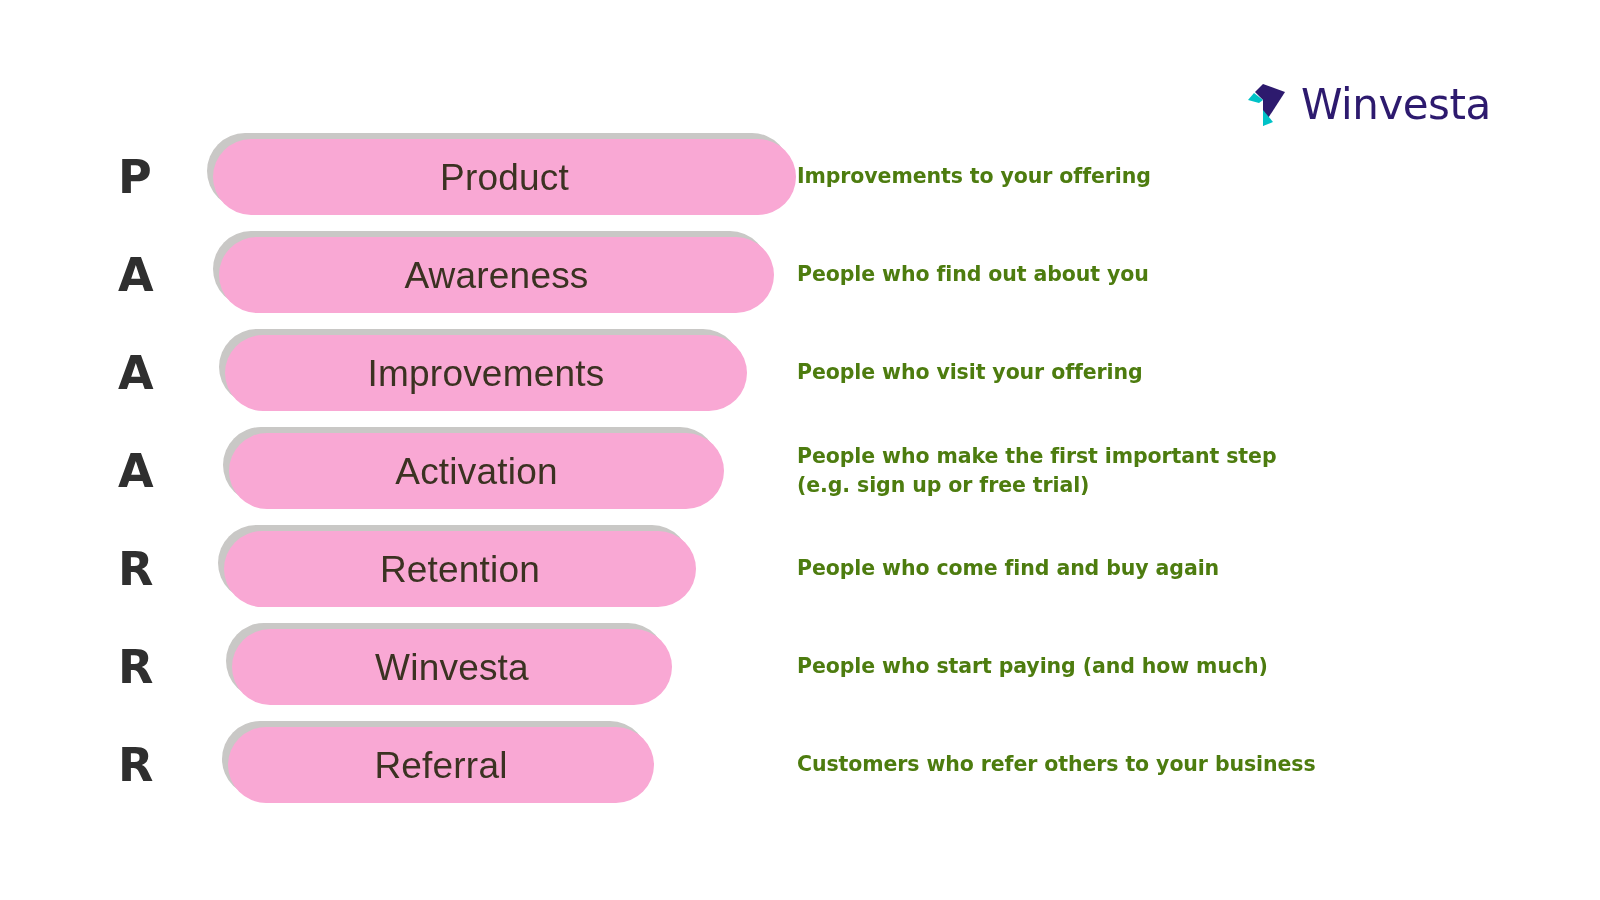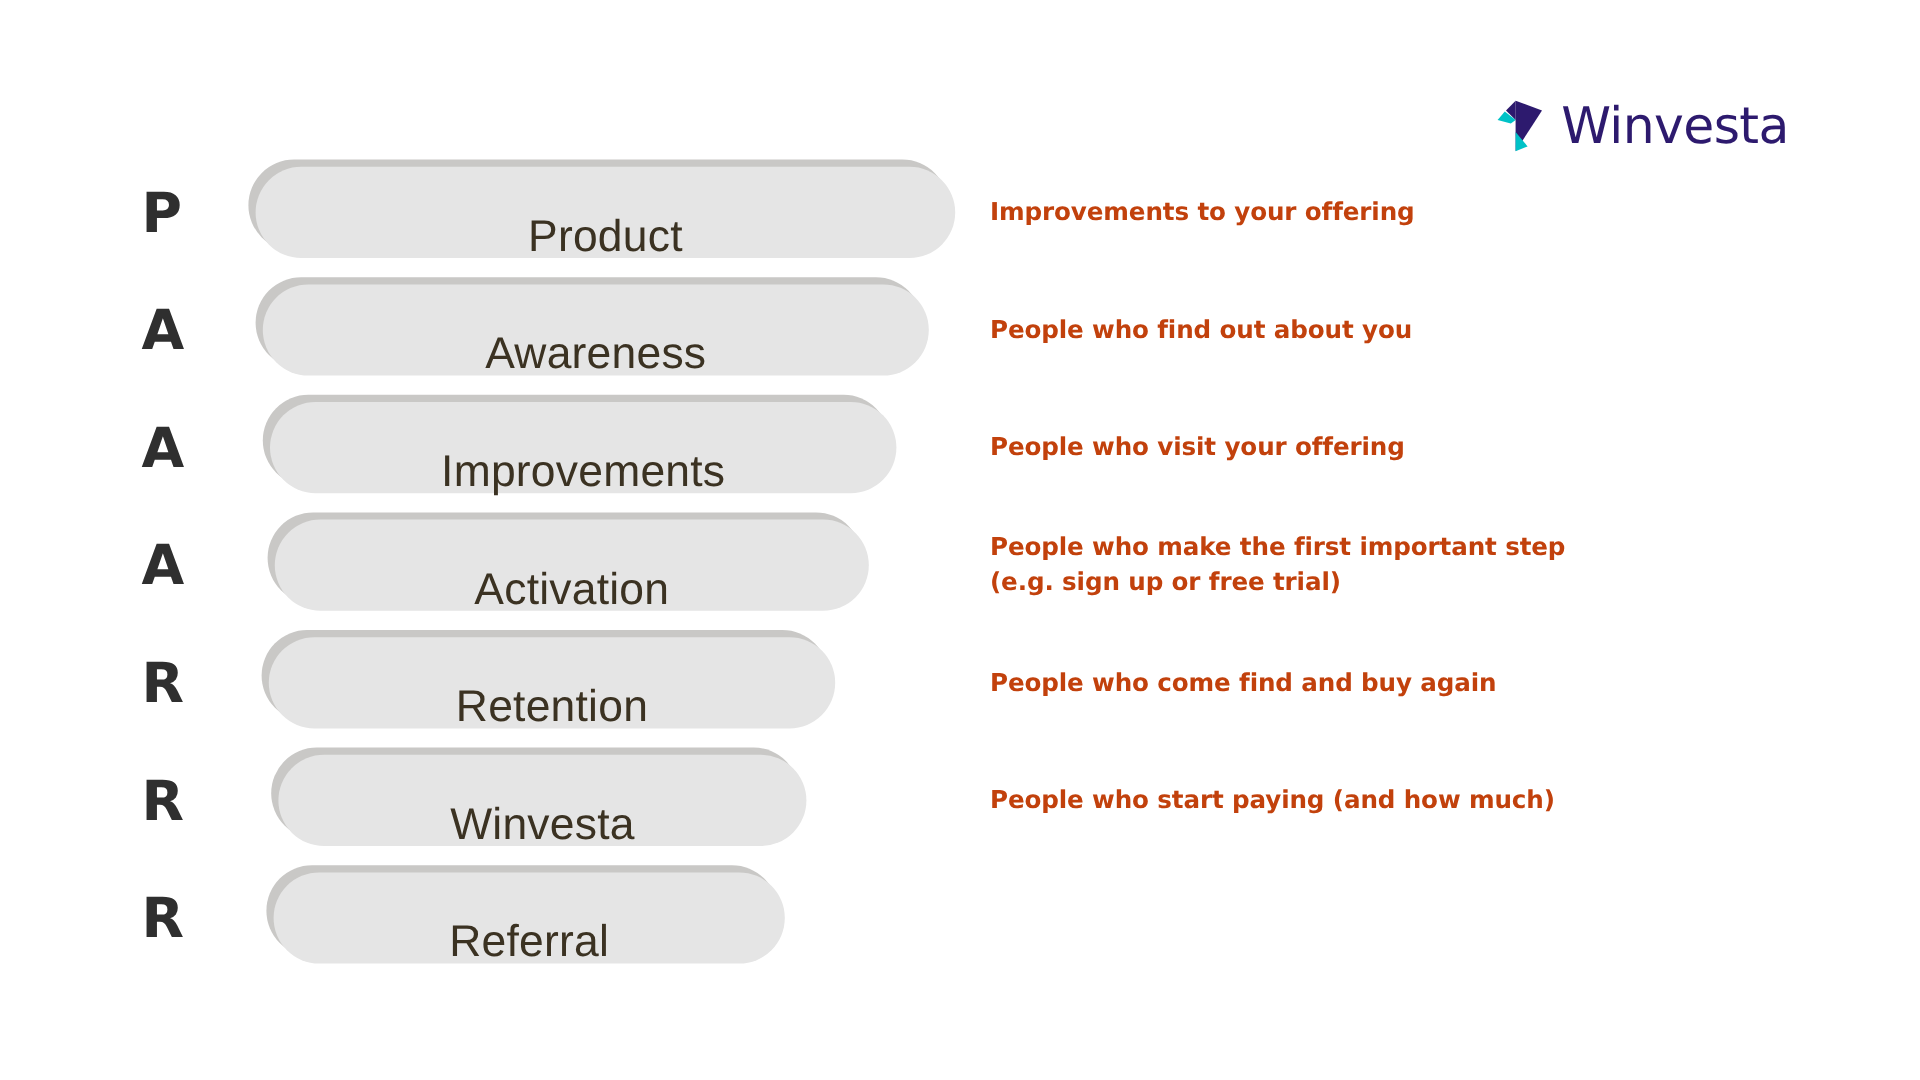--- a/index.html
+++ b/index.html
@@ -88,46 +88,46 @@
     bottom: 6px;
     background: #c9c8c6;
     border-radius: 999px;
   }
   .pill {
     position: absolute;
     left: 0;
     top: 0;
     right: 0;
     bottom: 0;
-    background: #e5e5e5;
+    background: #f9a8d4;
     border-radius: 999px;
     display: flex;
-    align-items: flex-end;
+    align-items: center;
     justify-content: center;
   }
   .pill-label {
     font-family: "Liberation Sans", sans-serif;
     font-size: 37px;
     font-weight: 400;
     color: #3b3222;
     line-height: 1;
     white-space: nowrap;
     letter-spacing: 0.2px;
   }
 
   .desc {
     position: absolute;
-    left: 825px;
+    left: 797px;
     top: 50%;
     transform: translateY(-50%);
     width: 530px;
     font-family: "DejaVu Sans", sans-serif;
     font-size: 20.5px;
     font-weight: bold;
-    color: #c2410c;
+    color: #4d7c0f;
     line-height: 1.42;
     letter-spacing: -0.1px;
   }
 </style>
 </head>
 <body>
 
 <div class="canvas">
 
   <div class="logo">
@@ -209,16 +209,17 @@
     </div>
 
     <div class="row">
       <div class="letter">R</div>
       <div class="pill-wrap" style="left:228px; width:426px;">
         <div class="pill-shadow"></div>
         <div class="pill">
           <span class="pill-label">Referral</span>
         </div>
       </div>
+      <div class="desc">Customers who refer others to your business</div>
     </div>
 
   </div>
 </div>
 
 </body></html>

